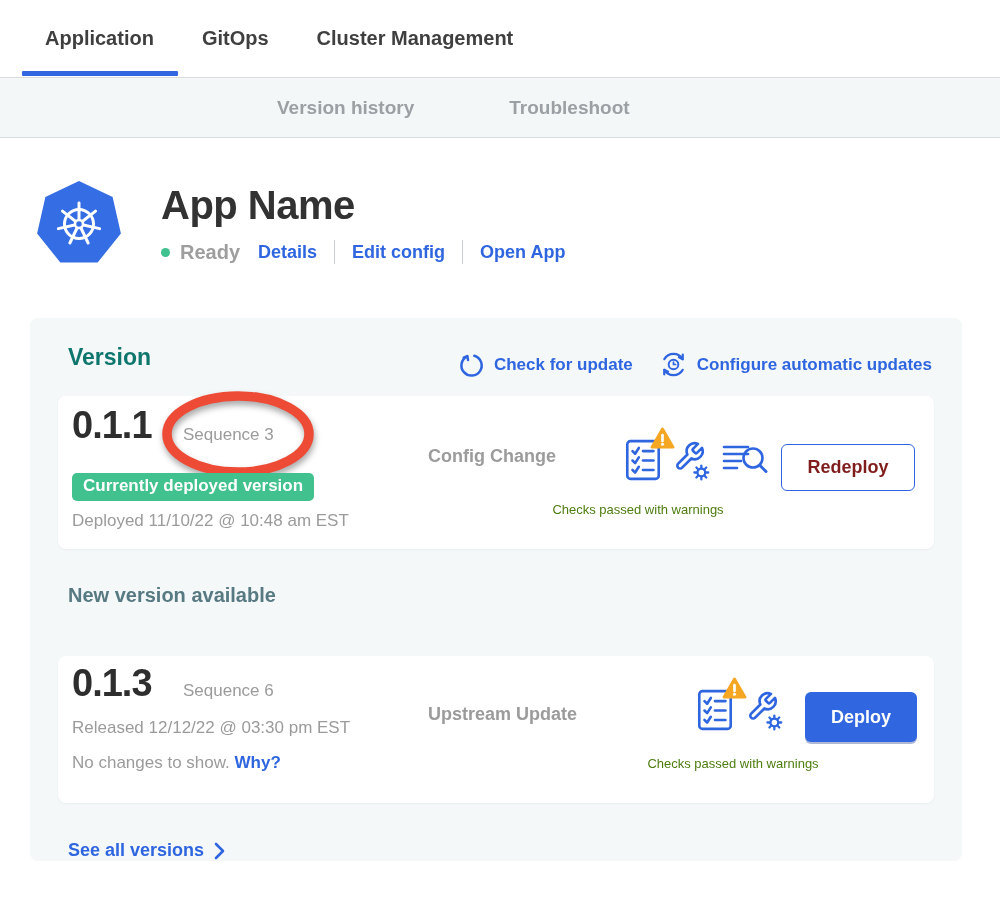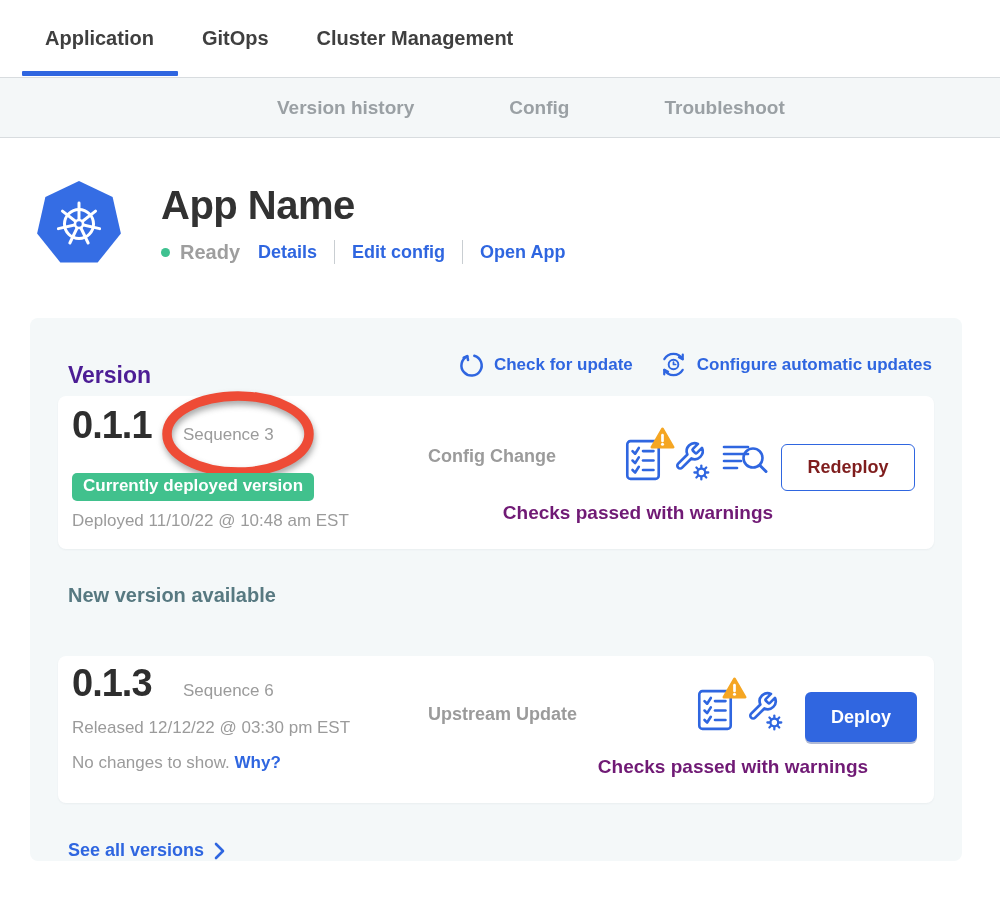--- a/index.html
+++ b/index.html
@@ -32,38 +32,38 @@
   .status-row { display:flex; align-items:center; margin-top:12px; }
   .status-dot { width:9px; height:9px; border-radius:50%; background:#3fc190; flex:none; }
   .status-label { font-size:20px; font-weight:700; color:#9e9e9e; margin-left:10px; }
   .hdr-link { font-size:18px; font-weight:700; color:#2f66e0; cursor:pointer; }
   .hdr-link.first { margin-left:18px; }
   .hdr-divider { width:1px; height:24px; background:#c9ced2; margin:0 17px; }
 
   
   .version-section { position:relative; margin:48px 0 0 30px; width:932px; height:543px;
                      background:#f4f8f9; border-radius:8px; }
-  .vc-title { position:absolute; left:38px; top:44px; font-size:23px; font-weight:700;
-              color:#4c1d95; }
+  .vc-title { position:absolute; left:38px; top:26px; font-size:23px; font-weight:700;
+              color:#0f766e; }
   .vc-actions { position:absolute; top:32px; right:30px; display:flex; gap:26px;
                 align-items:center; }
   .vc-action { display:flex; align-items:center; gap:9px; color:#2f66e0;
                font-weight:700; font-size:17px; cursor:pointer; }
 
   .release-card { position:absolute; left:28px; width:876px; background:#fff;
                   border-radius:8px; box-shadow:0 1px 2px rgba(40,60,80,0.05); }
   .release-card.current { top:78px; height:153px; }
   .release-card.new { top:338px; height:147px; }
 
   .ver-number { position:absolute; font-size:38px; font-weight:800; color:#2e2e2e;
                 letter-spacing:-1px; }
   .ver-seq { position:absolute; left:125px; font-size:17px; font-weight:500; color:#9b9b9b; }
   .ver-meta { position:absolute; left:14px; font-size:17px; font-weight:500; color:#9b9b9b; }
   .ver-source { position:absolute; left:370px; font-size:18px; font-weight:700; color:#9b9b9b; }
-  .checks-status { position:absolute; font-size:19px; font-weight:700; color:#701a75;
+  .checks-status { position:absolute; font-size:13px; font-weight:400; color:#4d7c0f;
                    width:440px; text-align:center; }
 
   .deployed-badge { position:absolute; left:14px; top:77px; background:#41c18d;
                     color:#fff; font-size:17px; font-weight:700; padding:3px 11px 5px;
                     border-radius:5px; }
 
   .annotation-oval { position:absolute; left:100px; top:-9px; width:160px; height:94px;
                      pointer-events:none;
                      filter:drop-shadow(1px 4px 3px rgba(60,60,60,0.45)); }
 
@@ -90,21 +90,20 @@
 <body>
 
 <nav class="topnav">
   <div class="topnav-item active">Application</div>
   <div class="topnav-item">GitOps</div>
   <div class="topnav-item">Cluster Management</div>
 </nav>
 
 <div class="tabbar">
   <div class="tab">Version history</div>
-  <div class="tab">Config</div>
   <div class="tab">Troubleshoot</div>
 </div>
 
 <header class="app-header">
   <span class="k8s-logo">
     <svg viewBox="0 0 100 104" width="88" height="92">
       <polygon points="50,3 88.2,21.4 97.6,62.7 71.2,95.8 28.8,95.8 2.4,62.7 11.8,21.4" fill="#356de4"></polygon>
       <g stroke="#ffffff" stroke-width="3.4" stroke-linecap="round" fill="none">
         <circle cx="50" cy="52" r="16.5"></circle>
         <line x1="50" y1="52" x2="50" y2="28"></line>

